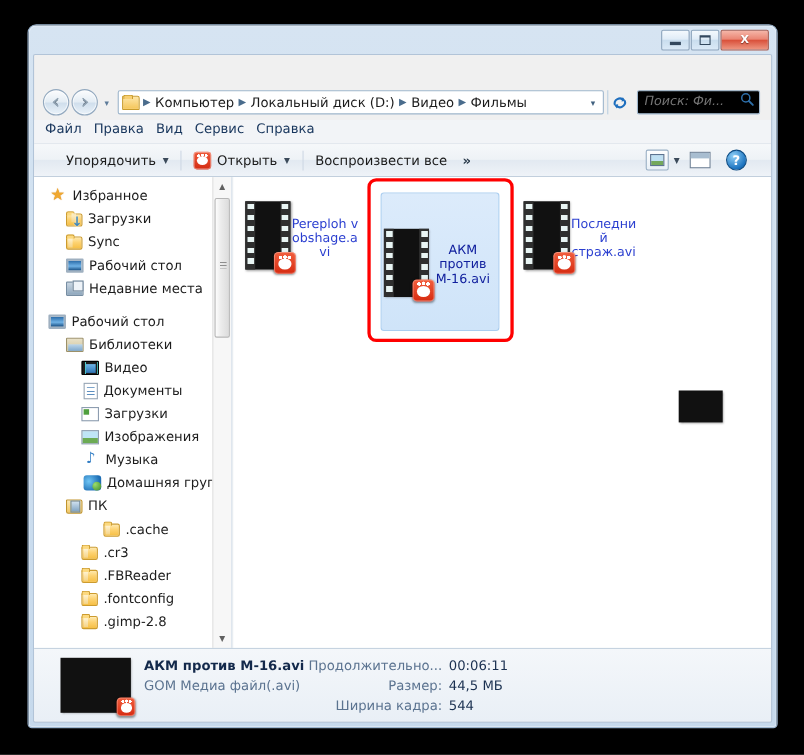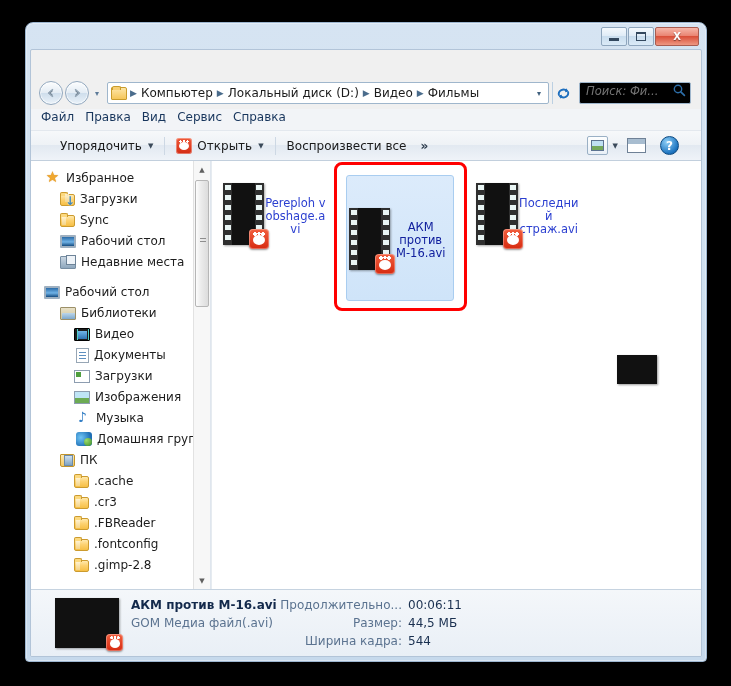--- a/index.html
+++ b/index.html
@@ -600,21 +600,21 @@
           <span>Музыка</span>
         </div>
         <div class="navnode" style="padding-left:45px;">
           <span class="ico ic-home"></span>
           <span>Домашняя группа</span>
         </div>
         <div class="navnode" style="padding-left:29px;">
           <span class="ico ic-pc"></span>
           <span>ПК</span>
         </div>
-        <div class="navnode" style="padding-left:43px;">
+        <div class="navnode" style="padding-left:43px;margin-left:20px;">
           <span class="ico ic-folder"></span>
           <span>.cache</span>
         </div>
         <div class="navnode" style="padding-left:43px;">
           <span class="ico ic-folder"></span>
           <span>.cr3</span>
         </div>
         <div class="navnode" style="padding-left:43px;">
           <span class="ico ic-folder"></span>
           <span>.FBReader</span>

